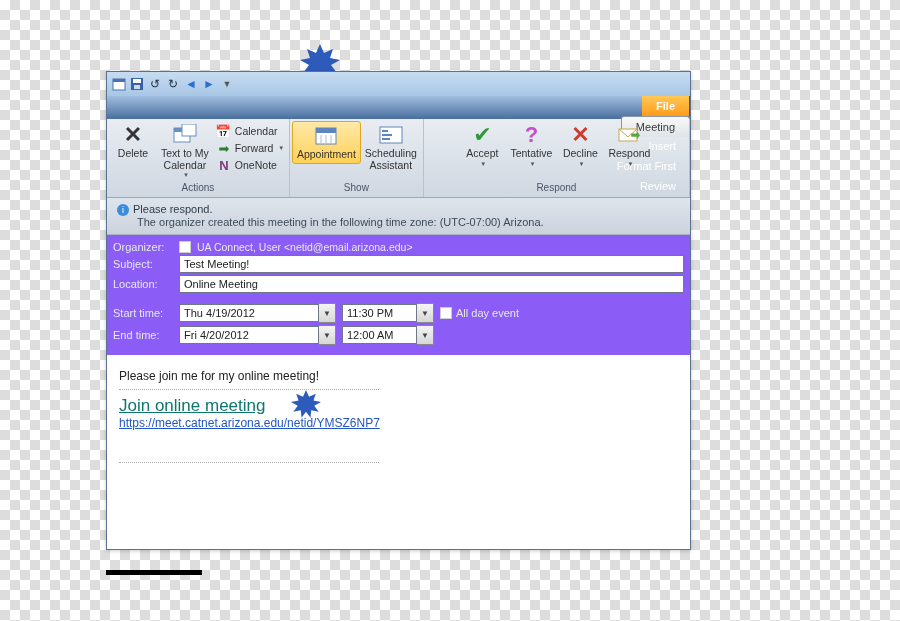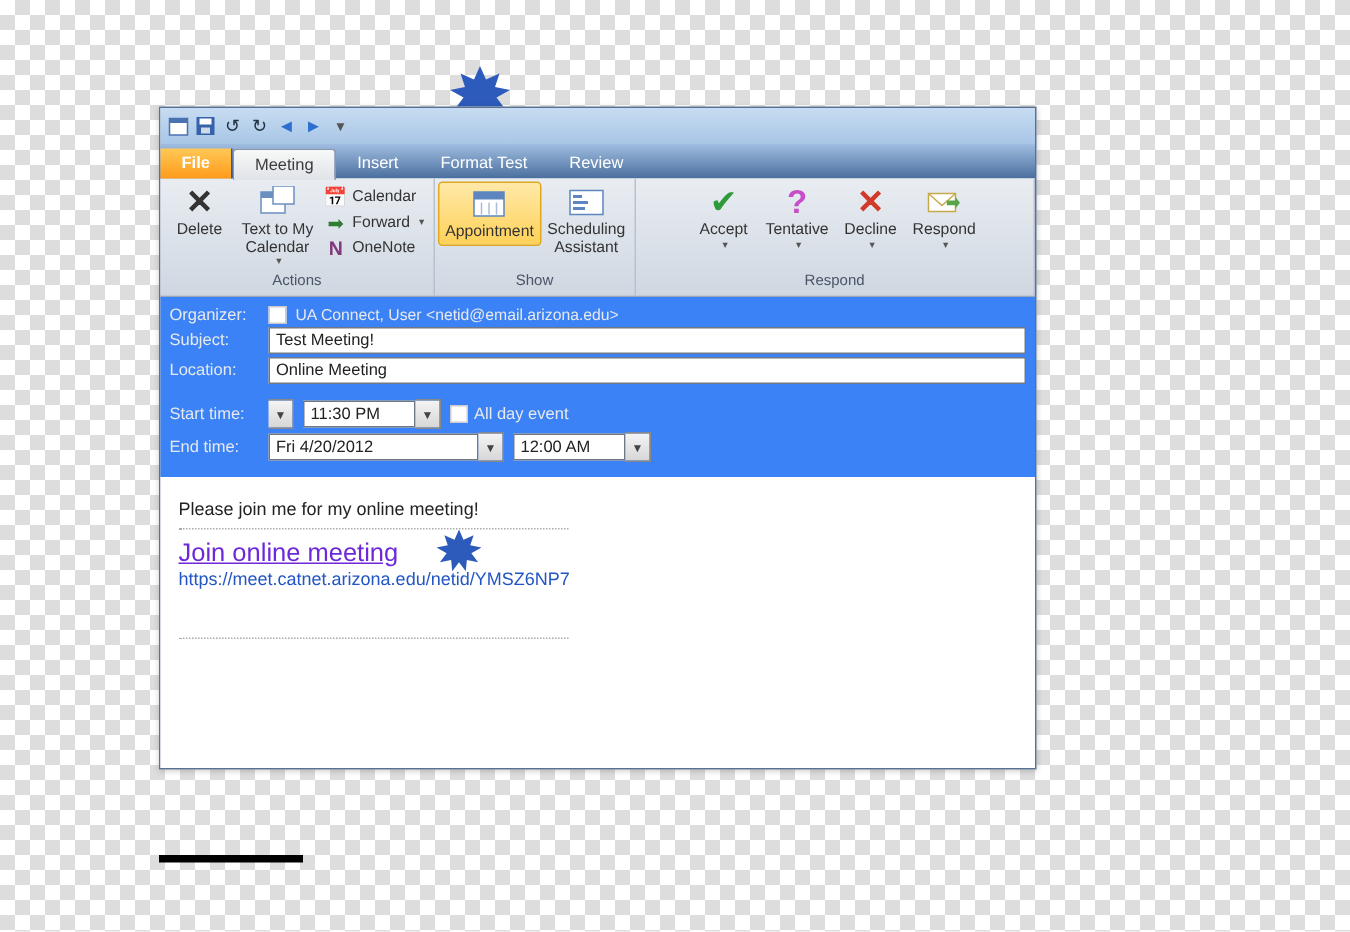--- a/index.html
+++ b/index.html
@@ -40,20 +40,21 @@
   }
   
   .tabs {
     height: 23px;
     background: linear-gradient(#a0bde0, #4a6f9e);
     display: flex;
     align-items: flex-end;
     padding-left: 0;
     color:#fff;
     font-size:11px;
+    flex-direction:column;
   }
   .tab {
     padding: 4px 14px 4px 14px;
     cursor: default;
   }
   .tab.file {
     background: linear-gradient(#ffc856, #ff9b1a);
     color:#fff;
     font-weight:bold;
     border-right:1px solid #3a5a80;
@@ -101,21 +102,21 @@
   .infobar {
     background: linear-gradient(#dfe5ec,#cbd3dd);
     padding: 5px 10px 6px 10px;
     font-size:11px; color:#2d3b4a;
     border-bottom:1px solid #a9b4c1;
   }
   .infobar .info-icon{display:inline-block; width:12px;height:12px;background:#3a8ddb;border-radius:50%;color:#fff;font-size:9px;text-align:center;line-height:12px;margin-right:4px;}
   .infobar .sub { padding-left:20px; color:#3b4a5a;}
   
   .fields {
-    background:#3b82f6;
+    background:#8b5cf6;
     color:#eee;
     font-size:11px;
     padding:4px 6px 8px 6px;
   }
   .row{display:flex; align-items:center; gap:6px; margin:2px 0;}
   .lab{width:60px; color:#e7e9ec;}
   .val-org{font-size:10.5px; color:#e8e9eb;}
   .chk{width:10px;height:10px;border:1px solid #ccc;background:#fff;display:inline-block;}
   .inp{
     background:#fff; border:1px solid #6f7884; color:#222;
@@ -126,22 +127,22 @@
   .date-inp{width:140px;}
   .time-inp{width:75px;}
   .dd{width:16px;height:18px;background:linear-gradient(#f4f4f4,#d7d7d7);border:1px solid #888;border-left:none;display:flex;align-items:center;justify-content:center;font-size:8px;color:#444;}
   .allday{display:flex;align-items:center;gap:4px;color:#e7e9ec;}
   
   .body-area{
     background:#fff; padding:14px 12px 40px 12px; color:#222; font-size:12px;
     min-height:140px;
   }
   .body-area hr{border:none;border-top:1px dotted #aaa;margin:6px 0;}
-  .link-big{color:#6d28d9;font-size:17px;text-decoration:underline;}
-  .link{color:#2256c4;font-size:12px;}
+  .link-big{color:#0f766e;font-size:17px;text-decoration:underline;}
+  .link{color:#2256c4;text-decoration:underline;font-size:12px;}
   
   .burst{position:absolute; color:#2d5bbb;}
   .burst svg{display:block;}
   .underline-block{position:absolute;left:106px;top:570px;width:96px;height:5px;background:#000;}
 </style>
 </head>
 <body>
 
 <div class="burst" style="left:300px;top:44px;">
 <svg width="40" height="40" viewBox="0 0 40 40">
@@ -169,21 +170,21 @@
     <span class="qat-btn">↻</span>
     <span class="qat-btn" style="color:#2d6fd0">◄</span>
     <span class="qat-btn" style="color:#2d6fd0">►</span>
     <span class="qat-btn" style="font-size:9px;color:#555">▼</span>
   </div>
 
   <div class="tabs">
     <div class="tab file">File</div>
     <div class="tab active">Meeting</div>
     <div class="tab">Insert</div>
-    <div class="tab">Format Test</div>
+    <div class="tab">Format First</div>
     <div class="tab">Review</div>
   </div>
 
   <div class="ribbon">
 
     <div class="group">
       <div class="group-body">
         <div class="big-btn">
           <span class="ic" style="color:#333;font-size:22px;font-weight:bold">✕</span>
           <span>Delete</span>
@@ -269,39 +270,44 @@
                 <path d="M17 10 L24 10 L24 7 L28 12 L24 17 L24 14 L17 14 Z" fill="#5aa54a" transform="scale(0.8) translate(2,2)"></path>
               </svg>
             </span>
           <span>Respond</span>
         </div>
       </div>
       <div class="group-label">Respond</div>
     </div>
   </div>
 
+  <div class="infobar">
+    <div><span class="info-icon">i</span><span>Please respond.</span></div>
+    <div class="sub">The organizer created this meeting in the following time zone: (UTC-07:00) Arizona.</div>
+  </div>
 
   <div class="fields">
     <div class="row">
       <span class="lab">Organizer:</span>
       <span class="chk"></span>
       <span class="val-org">UA Connect, User &lt;netid@email.arizona.edu&gt;</span>
     </div>
     <div class="row">
       <span class="lab">Subject:</span>
       <input class="inp" value="Test Meeting!" style="">
     </div>
     <div class="row">
       <span class="lab">Location:</span>
       <input class="inp" value="Online Meeting" style="">
     </div>
     <div style="height:6px"></div>
     <div class="row">
       <span class="lab">Start time:</span>
       <span class="date-box">
+          <input class="inp date-inp" value="Thu 4/19/2012" style="">
           <span class="dd">▼</span>
         </span>
       <span class="date-box">
           <input class="inp time-inp" value="11:30 PM" style="">
           <span class="dd">▼</span>
         </span>
       <span class="allday">
           <span class="chk"></span>
           <span>All day event</span>
         </span>

